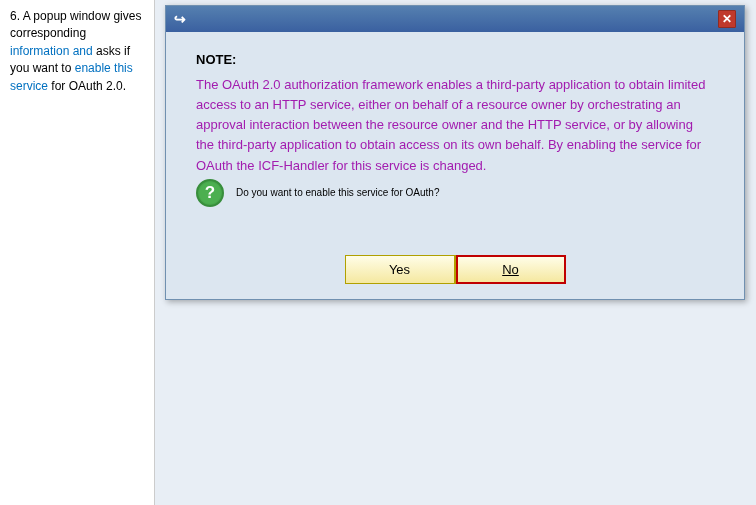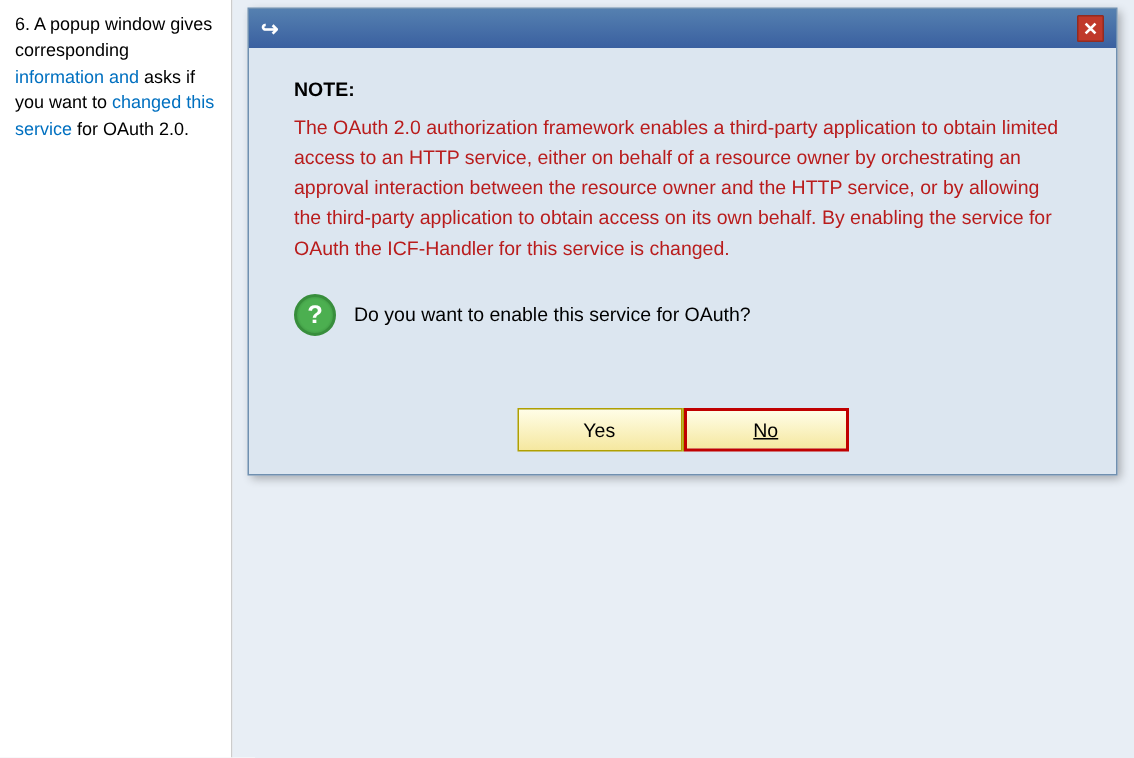--- a/index.html
+++ b/index.html
@@ -100,23 +100,23 @@
 
     .dialog-note {
       font-weight: bold;
       font-size: 13px;
       margin-bottom: 8px;
       color: #000;
     }
 
     .dialog-text {
       font-size: 13px;
-      color: #b91c1c;
+      color: #a21caf;
       line-height: 1.55;
-      margin-bottom: 20px;
+      margin-bottom: 3px;
     }
 
     .dialog-question-row {
       display: flex;
       align-items: center;
       gap: 12px;
       margin-bottom: 25px;
     }
 
     .question-icon {
@@ -128,21 +128,21 @@
       align-items: center;
       justify-content: center;
       color: #fff;
       font-weight: bold;
       font-size: 17px;
       flex-shrink: 0;
       border: 2px solid #388e3c;
     }
 
     .dialog-question-text {
-      font-size: 13px;
+      font-size: 10px;
       color: #000;
     }
 
     .dialog-footer {
       display: flex;
       justify-content: center;
       gap: 0;
       padding: 8px 0 15px 0;
     }
 
@@ -176,21 +176,21 @@
   </style>
 </head>
 <body>
 
 <div class="sidebar">
   <p style="margin-bottom:10px;">
     <span>6.</span>
     A popup window gives corresponding
     <span class="link">information and</span>
     asks if you want to
-    <span class="link">changed</span>
+    <span class="link">enable</span>
     <span class="link">this service</span>
     for OAuth 2.0.
   </p>
 </div>
 
 <div class="dialog-area">
   <div class="dialog">
 
     <div class="dialog-titlebar">
       <div class="dialog-titlebar-left">

